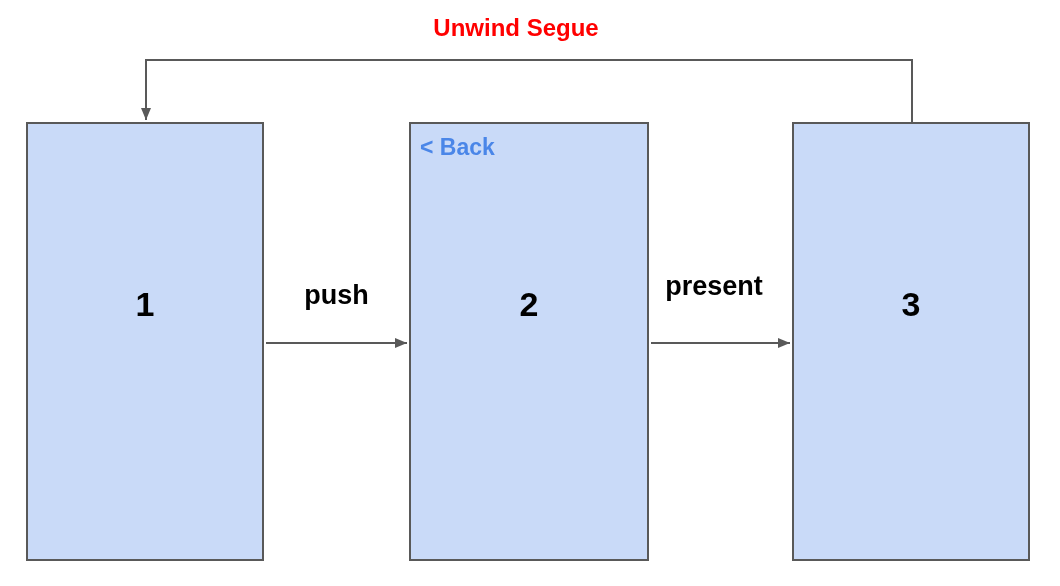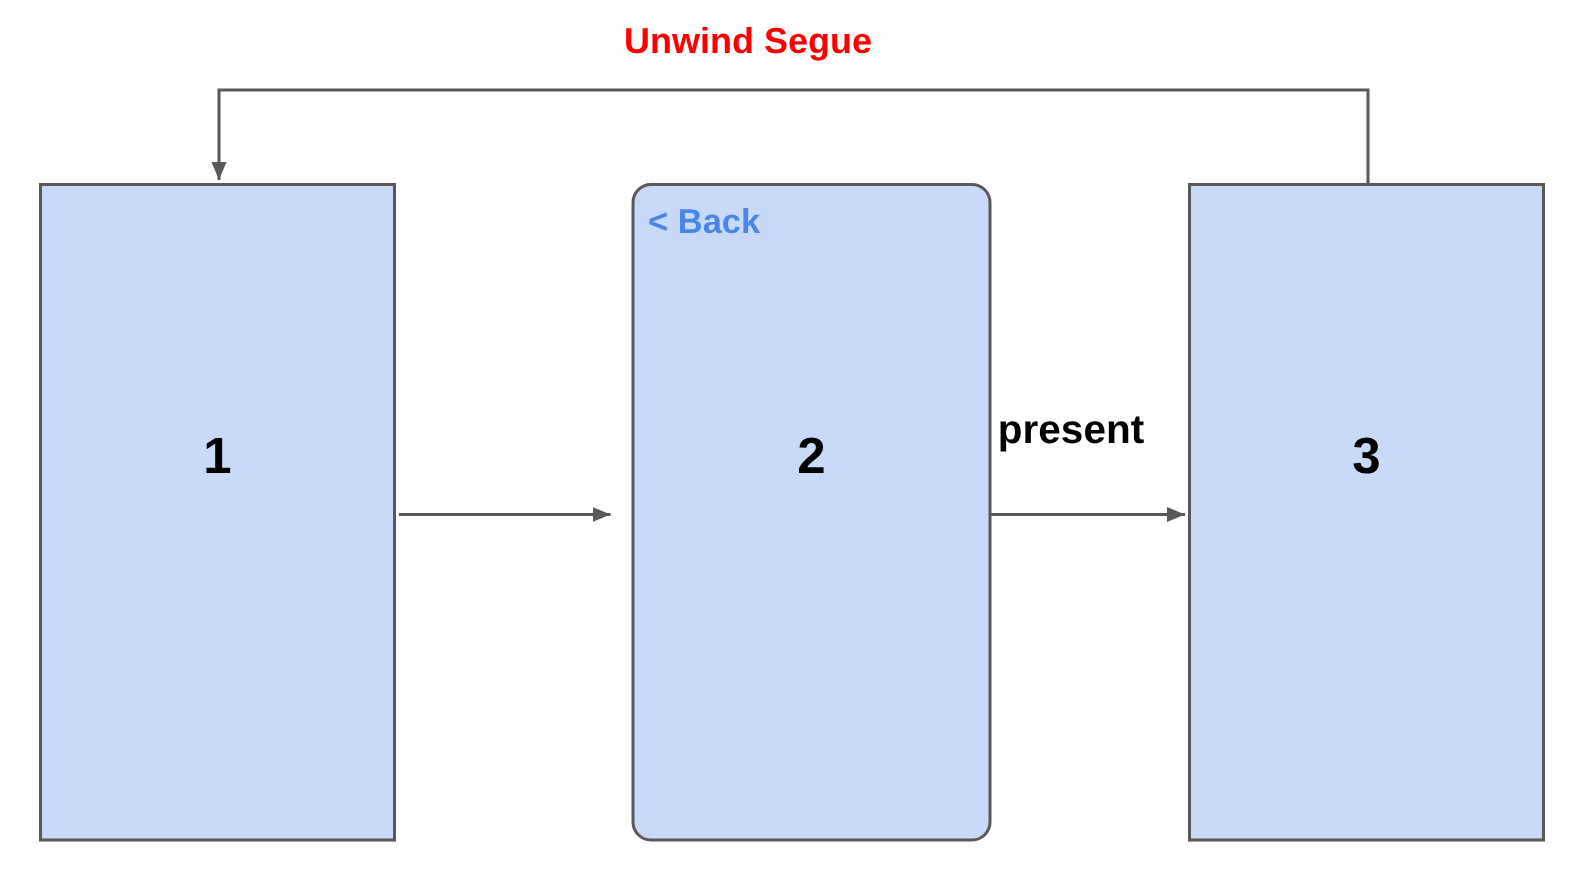--- a/index.html
+++ b/index.html
@@ -25,21 +25,21 @@
   }
   .box {
     position: absolute;
     top: 122px;
     height: 439px;
     background: #c9daf8;
     border: 2px solid #595959;
     box-sizing: border-box;
   }
   .box-1 { left: 26px;  width: 238px; }
-  .box-2 { left: 421px; width: 240px; border-radius: 13px; }
+  .box-2 { left: 409px; width: 240px; }
   .box-3 { left: 792px; width: 238px; }
   .box-num {
     position: absolute;
     left: 0;
     top: 163px;
     width: 100%;
     text-align: center;
     font-size: 34px;
     font-weight: bold;
     line-height: 34px;
@@ -63,21 +63,21 @@
     line-height: 27px;
     color: #000000;
   }
   .push-label    { left: 264px; width: 145px; top: 282px; }
   .present-label { left: 649px; width: 130px; top: 273px; }
   .unwind-title {
     position: absolute;
     left: 416px;
     width: 200px;
     top: 16px;
-    text-align: left;
+    text-align: center;
     font-size: 24px;
     font-weight: bold;
     line-height: 24px;
     color: #ff0000;
     white-space: nowrap;
   }
 </style>
 </head>
 <body>
 
@@ -105,16 +105,17 @@
 
   <div class="box box-2">
     <div class="back-label">&lt; Back</div>
     <div class="box-num">2</div>
   </div>
 
   <div class="box box-3">
     <div class="box-num">3</div>
   </div>
 
+  <div class="arrow-label push-label">push</div>
 
   <div class="arrow-label present-label">present</div>
 
 </div>
 
 </body></html>

